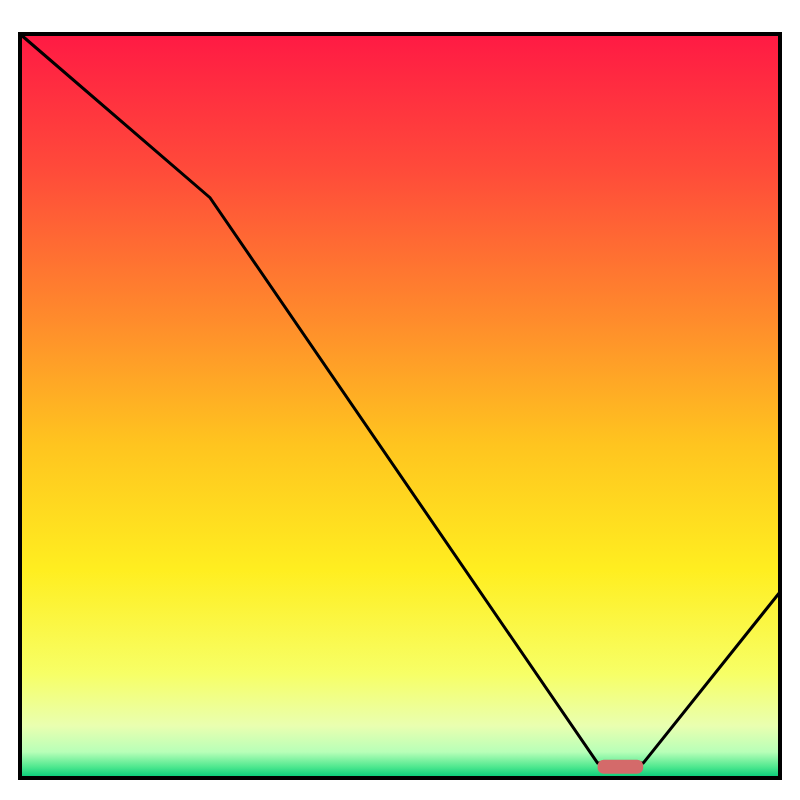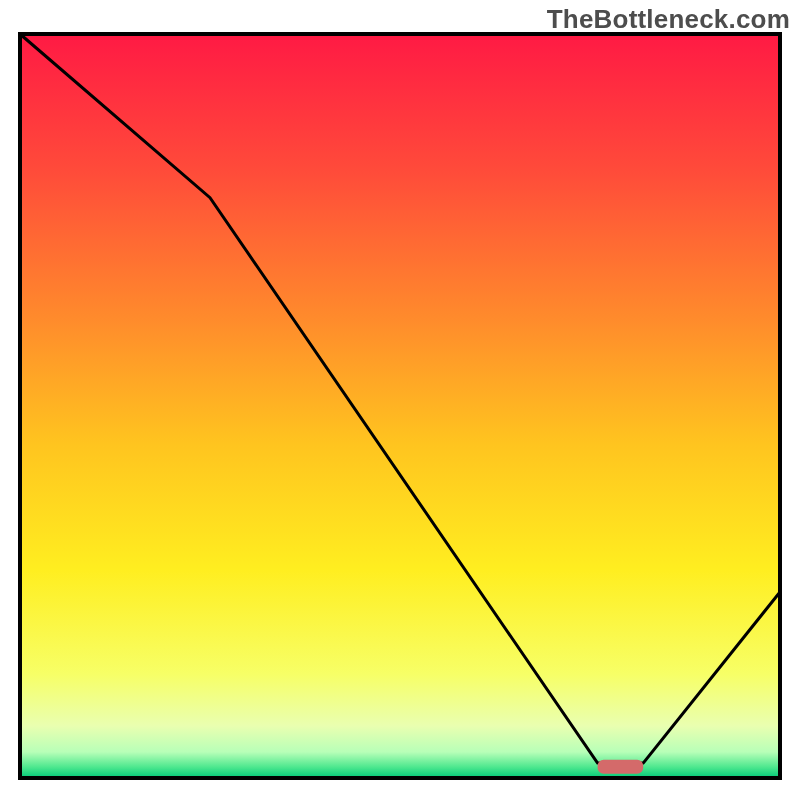--- a/index.html
+++ b/index.html
@@ -28,21 +28,20 @@
   svg {
     position: absolute;
     top: 0;
     left: 0;
   }
 </style>
 </head>
 <body>
 <div class="container">
 
-<div class="watermark">TheBottleneck.com</div>
 
 <svg id="chart-svg" width="800" height="800" viewBox="0 0 800 800">
   <defs>
     <linearGradient id="bg-grad" x1="0" y1="0" x2="0" y2="1">
           <stop offset="0%" stop-color="#ff1a44"></stop>
           <stop offset="18%" stop-color="#ff4a3a"></stop>
           <stop offset="38%" stop-color="#ff8a2c"></stop>
           <stop offset="55.00000000000001%" stop-color="#ffc41f"></stop>
           <stop offset="72%" stop-color="#ffee20"></stop>
           <stop offset="86%" stop-color="#f7ff66"></stop>

